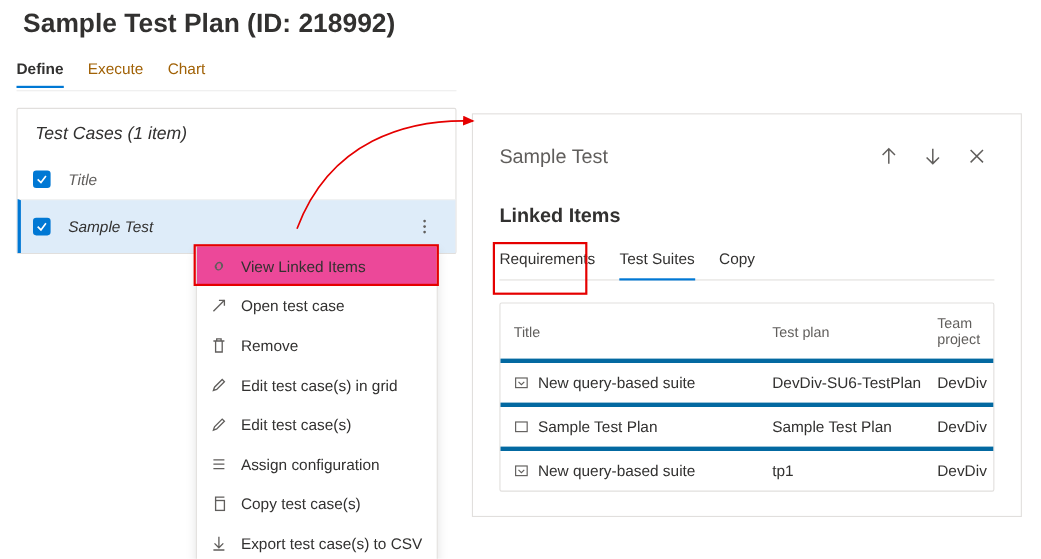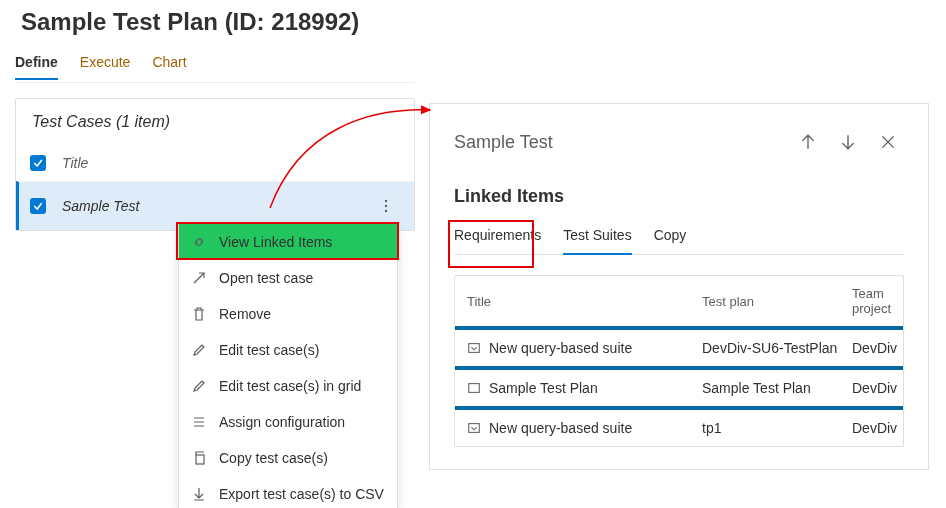--- a/index.html
+++ b/index.html
@@ -19,21 +19,21 @@
   .row.sel { background:#deecf9; border-left:3px solid #0078d4; padding-left:11px; }
   .chk { width:16px; height:16px; border-radius:3px; background:#0078d4; display:flex; align-items:center; justify-content:center; margin-right:16px; flex:none; }
   .chk svg { stroke:#fff; stroke-width:2; fill:none; }
   .row-title { flex:1; color:#323130; }
   .row.header .row-title { color:#605e5c; }
   .more { width:28px; height:28px; display:flex; align-items:center; justify-content:center; flex:none; }
   .more svg circle { fill:#605e5c; }
   
   .menu { position:absolute; left:178px; top:223px; width:220px; background:#fff; border:1px solid #e1dfdd; box-shadow:0 4px 10px rgba(0,0,0,0.12); }
   .menu-item { display:flex; align-items:center; padding:10px 12px; cursor:pointer; }
-  .menu-item.hl { background:#22c55e; }
+  .menu-item.hl { background:#ec4899; }
   .menu-ico { width:16px; height:16px; margin-right:12px; display:flex; align-items:center; justify-content:center; flex:none; }
   .menu-ico svg { stroke:#605e5c; fill:none; stroke-width:1.2; }
   .redbox { position:absolute; border:2px solid #e50000; pointer-events:none; }
   
   .panel { position:absolute; left:429px; top:103px; width:500px; border:1px solid #e1dfdd; padding:22px 24px; }
   .panel-hdr { display:flex; align-items:center; }
   .panel-title { flex:1; font-size:18px; color:#605e5c; font-weight:400; }
   .hbtn { width:32px; height:32px; display:flex; align-items:center; justify-content:center; margin-left:8px; cursor:pointer; }
   .hbtn svg { stroke:#605e5c; fill:none; stroke-width:1.2; }
   .panel-sub { font-size:18px; font-weight:600; margin-top:28px; }
@@ -118,29 +118,29 @@
           </svg>
         </span>
       <span>Remove</span>
     </div>
     <div class="menu-item">
       <span class="menu-ico">
           <svg viewBox="0 0 16 16" width="16" height="16">
             <path d="M3 13l1-3 7-7 2 2-7 7-3 1z"></path>
           </svg>
         </span>
+      <span>Edit test case(s) in grid</span>
+    </div>
+    <div class="menu-item">
+      <span class="menu-ico">
+          <svg viewBox="0 0 16 16" width="16" height="16">
+            <path d="M3 13l1-3 7-7 2 2-7 7-3 1z"></path>
+          </svg>
+        </span>
       <span>Edit test case(s)</span>
-    </div>
-    <div class="menu-item">
-      <span class="menu-ico">
-          <svg viewBox="0 0 16 16" width="16" height="16">
-            <path d="M3 13l1-3 7-7 2 2-7 7-3 1z"></path>
-          </svg>
-        </span>
-      <span>Edit test case(s) in grid</span>
     </div>
     <div class="menu-item">
       <span class="menu-ico">
           <svg viewBox="0 0 16 16" width="16" height="16">
             <path d="M3 4h10M3 8h10M3 12h10"></path>
           </svg>
         </span>
       <span>Assign configuration</span>
     </div>
     <div class="menu-item">

